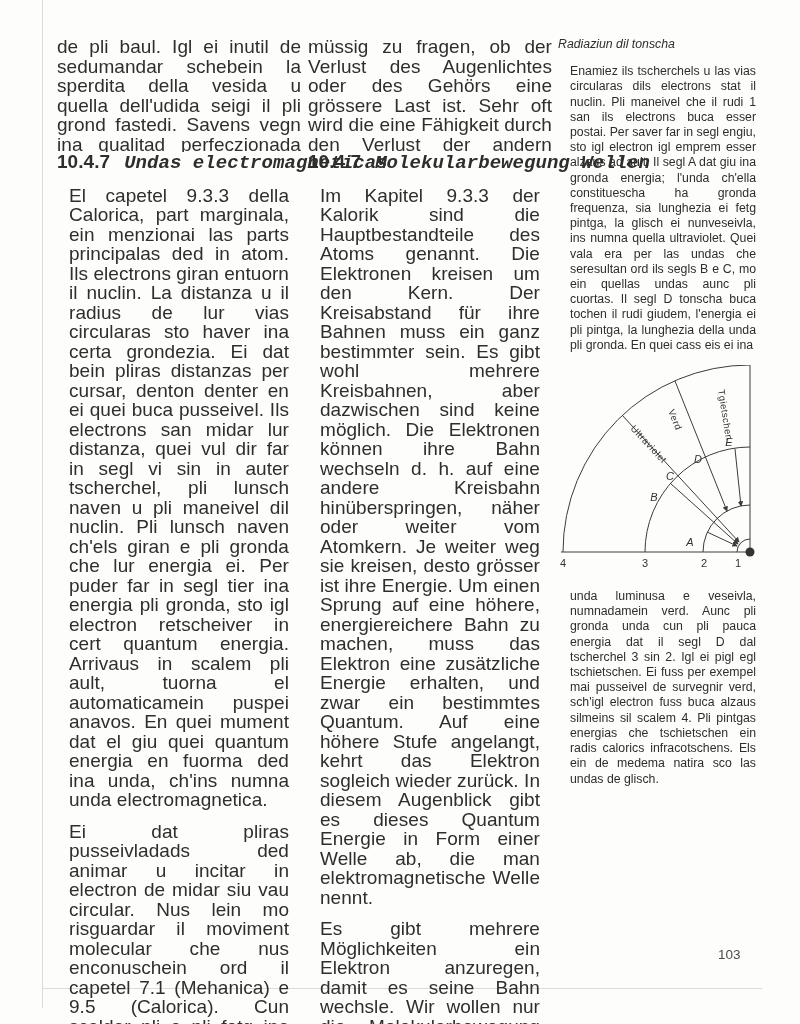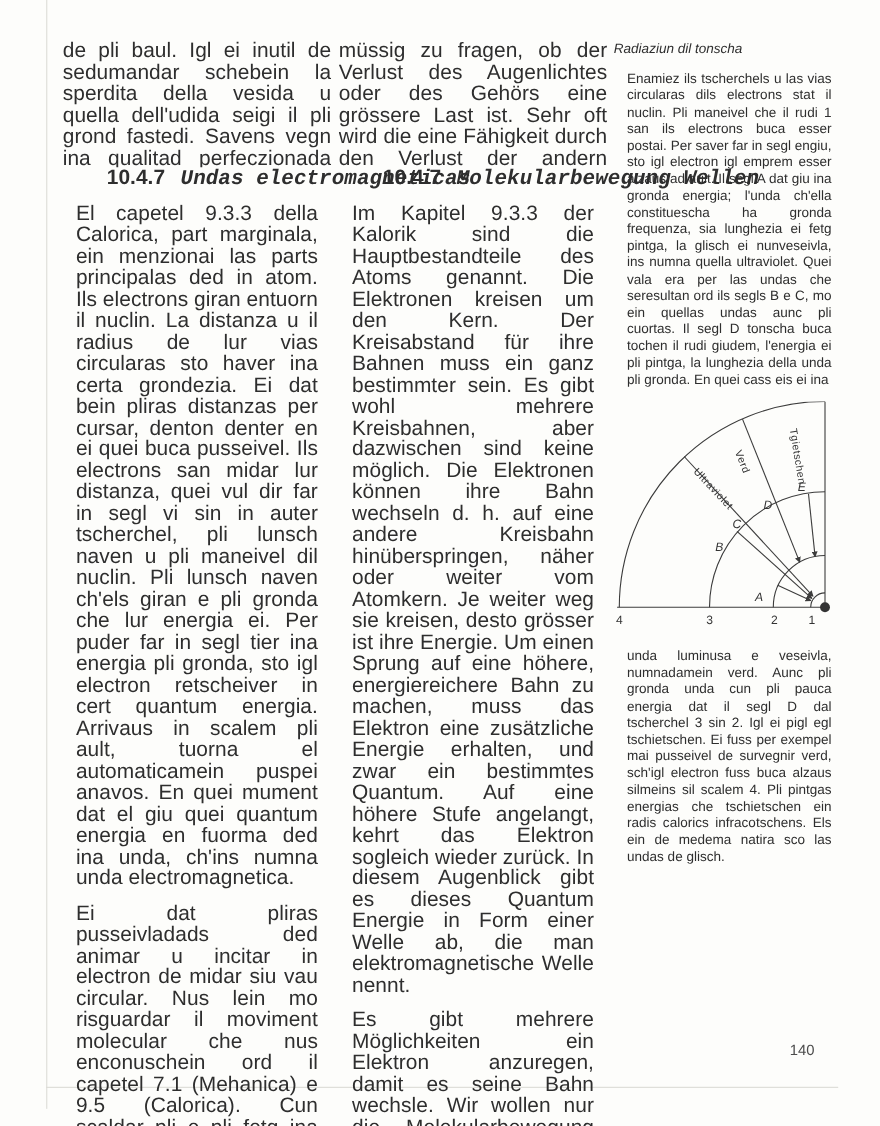--- a/index.html
+++ b/index.html
@@ -14,21 +14,21 @@
 
   .col{position:absolute;top:37px;text-align:justify;}
   .col-left{left:57px;width:244px;}
   .col-mid{left:308px;width:244px;}
   .col-right{left:558px;width:210px;}
 
   .body-text{font-size:19px;line-height:19.5px;letter-spacing:0.05px;}
   .intro{height:115px;overflow:hidden;margin:0;}
   p{margin:12px;}
   .section-heading{margin:0;white-space:nowrap;}
-  .section-number{font-weight:bold;margin-right:14px;margin-left:40px;}
+  .section-number{font-weight:bold;margin-right:14px;}
   .section-title{font-style:italic;font-family:Liberation Mono, monospace;}
 
   .col-right{font-size:12.3px;line-height:15.2px;text-align:justify;}
   .margin-heading{font-style:italic;margin:0;}
   .figure-wrap{margin:2px 0 3px 0;width:210px;height:212px;}
 
   svg text{font-family:"Liberation Sans","DejaVu Sans",sans-serif;}
   .orbit,.axis,.jump{stroke:#3c3c3c;fill:none;stroke-width:1;}
   .fig-label{fill:#333;font-size:9.5px;letter-spacing:0.5px;}
   .fig-letter{fill:#333;font-size:11px;font-style:italic;}
@@ -101,13 +101,13 @@
       <text class="fig-num" x="5" y="202" text-anchor="middle">4</text>
       <text class="fig-num" x="87" y="202" text-anchor="middle">3</text>
       <text class="fig-num" x="146" y="202" text-anchor="middle">2</text>
       <text class="fig-num" x="180" y="202" text-anchor="middle">1</text>
     </svg>
   </div>
 
   <p>unda luminusa e veseivla, numnadamein verd. Aunc pli gronda unda cun pli pauca energia dat il segl D dal tscherchel 3 sin 2. Igl ei pigl egl tschietschen. Ei fuss per exempel mai pusseivel de survegnir verd, sch'igl electron fuss buca alzaus silmeins sil scalem 4. Pli pintgas energias che tschietschen ein radis calorics infracotschens. Els ein de medema natira sco las undas de glisch.</p>
 </div>
 
-<div class="page-number">140</div>
+<div class="page-number">103</div>
 
 </body></html>

